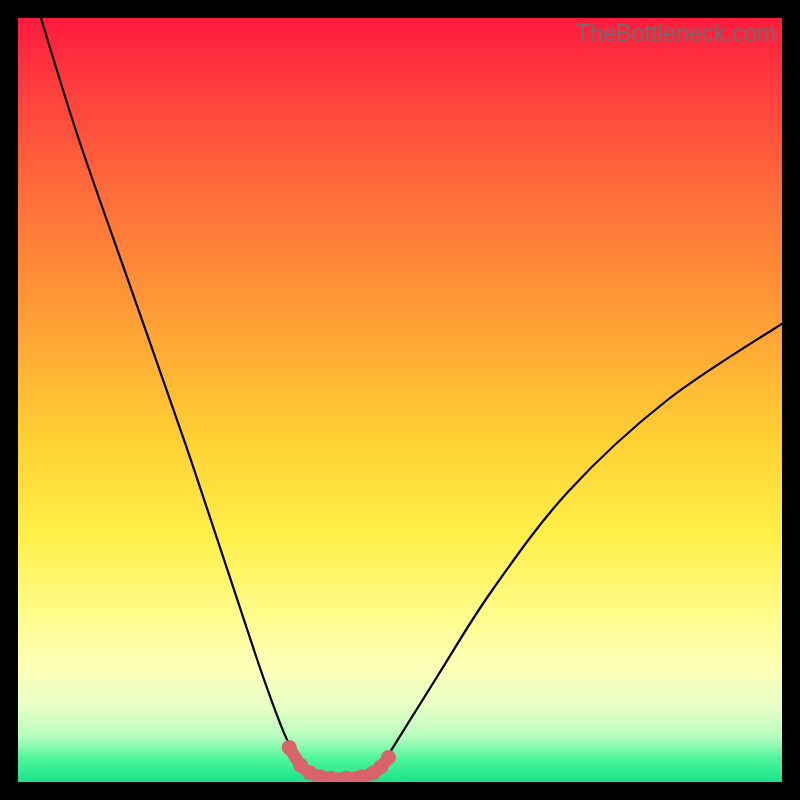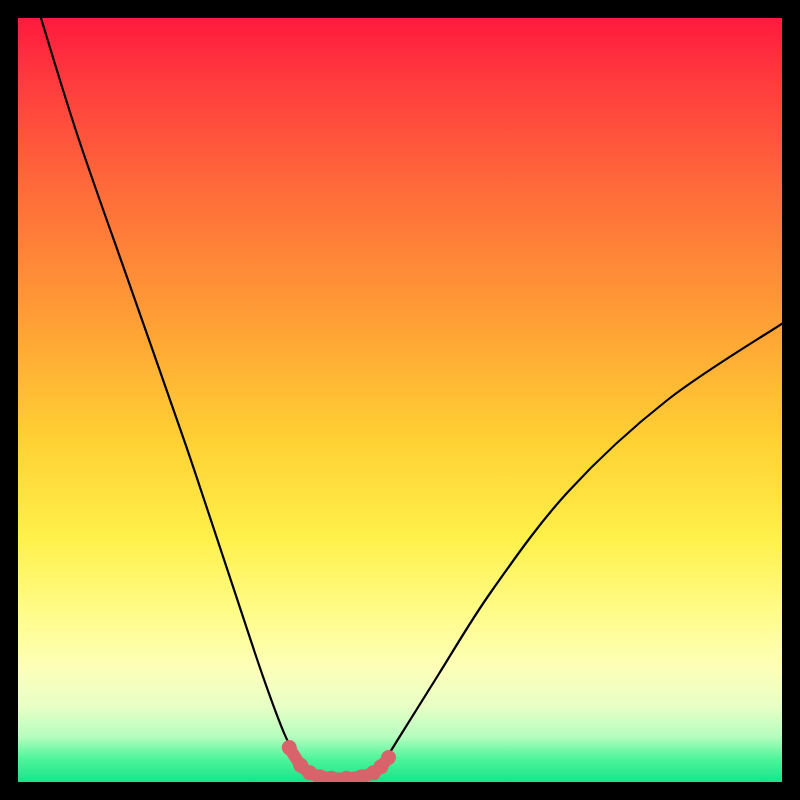--- a/index.html
+++ b/index.html
@@ -72,20 +72,21 @@
     stroke-width: 12;
     stroke-linecap: round;
   }
 </style>
 </head>
 <body>
 
 <div class="frame">
   <div class="plot">
 
+    <div class="watermark">TheBottleneck.com</div>
 
     <svg class="curve" viewBox="0 0 764 764" preserveAspectRatio="none">
 
       <path id="curvePath" class="curve-line" d="M 22.919999999999998,0 C 29.286666666666665,20.373333333333335 45.84,76.4 61.120000000000005,122.24000000000001 C 76.4,168.08 96.77333333333333,224.10666666666663 114.6,275.03999999999996 C 132.42666666666668,325.9733333333333 151.52666666666667,379.4533333333333 168.08,427.84 C 184.63333333333335,476.22666666666663 201.18666666666667,527.16 213.92000000000002,565.36 C 226.65333333333336,603.5600000000001 235.5666666666667,631.5733333333333 244.48000000000002,657.04 C 253.39333333333335,682.5066666666667 261.0333333333333,703.5166666666667 267.4,718.16 C 273.76666666666665,732.8033333333333 277.58666666666664,738.5333333333333 282.68,744.9 C 287.77333333333337,751.2666666666667 294.14000000000004,753.8133333333334 297.96000000000004,756.36 C 301.78000000000003,758.9066666666666 301.78000000000003,759.5433333333333 305.6,760.18 C 309.42,760.8166666666666 315.78666666666663,760.5619999999999 320.88,760.18 C 325.97333333333336,759.798 331.0666666666667,759.1613333333333 336.16,757.888 C 341.25333333333333,756.6146666666667 346.3466666666667,755.3413333333333 351.44,752.54 C 356.5333333333333,749.7386666666666 361.62666666666667,746.8100000000001 366.71999999999997,741.08 C 371.8133333333333,735.35 373.08666666666664,732.1666666666666 382,718.16 C 390.91333333333336,704.1533333333333 404.9200000000001,681.2333333333333 420.20000000000005,657.04 C 435.48,632.8466666666666 452.03333333333336,603.56 473.68,573 C 495.32666666666665,542.44 520.7933333333333,505.5133333333333 550.0799999999999,473.68 C 579.3666666666666,441.8466666666667 613.7466666666667,410.0133333333333 649.4,382 C 685.0533333333333,353.9866666666667 744.9,318.33333333333337 764,305.6"></path>
 
       <path id="flatPath" class="flatpath" d="M 271.21999999999997,729.62 C 273.13,732.5486666666667 279.242,742.99 282.68,747.192 C 286.118,751.394 288.6646666666667,752.922 291.848,754.832 C 295.03133333333335,756.742 298.2146666666667,757.7606666666667 301.78000000000003,758.652 C 305.3453333333334,759.5433333333334 308.78333333333336,759.9253333333334 313.24,760.18 C 317.69666666666666,760.4346666666665 323.4266666666666,760.4346666666665 328.52,760.18 C 333.61333333333334,759.9253333333334 339.34333333333336,759.5433333333334 343.8,758.652 C 348.25666666666666,757.7606666666667 352.07666666666665,756.4873333333334 355.26,754.832 C 358.4433333333333,753.1766666666666 360.3533333333333,751.2666666666667 362.9,748.72 C 365.44666666666666,746.1733333333334 369.26666666666665,741.08 370.53999999999996,739.552"></path>
 
       <g id="markerGroup">
           <circle cx="271.21999999999997" cy="729.62" r="7.5" class="marker"></circle>
           <circle cx="282.68" cy="747.192" r="7.5" class="marker"></circle>

